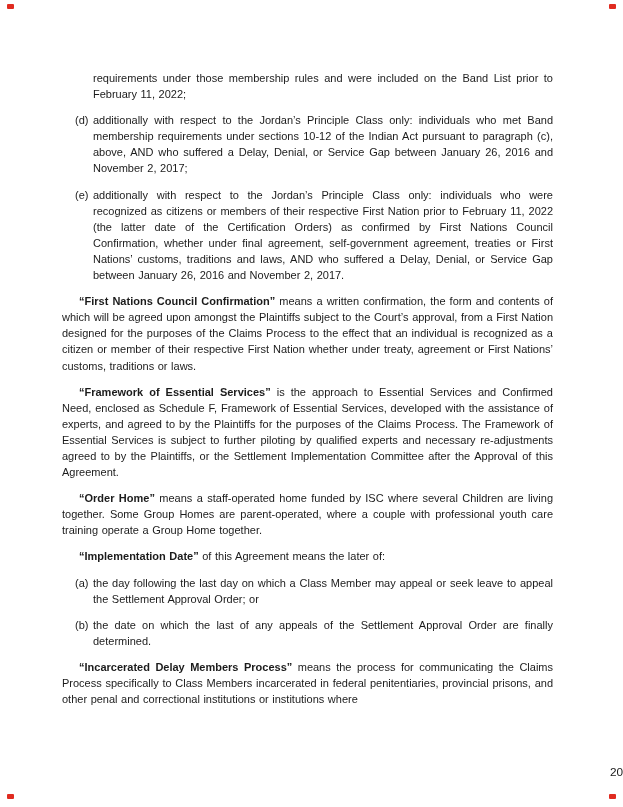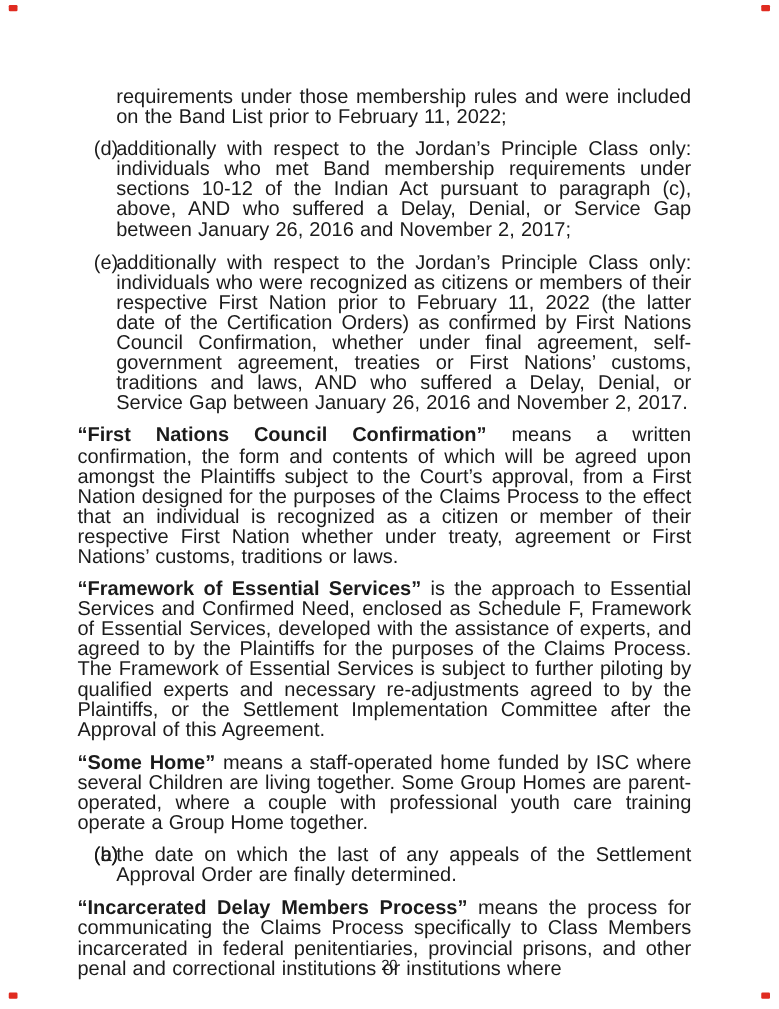--- a/index.html
+++ b/index.html
@@ -13,44 +13,44 @@
     color: #1b1b1b;
   }
   .doc-body {
     position: absolute;
     left: 62px;
     top: 70px;
     width: 491px;
   }
   .para {
     margin: 0 0 10px 0;
-    font-size: 16px;
+    font-size: 11px;
     line-height: 16.1px;
     text-align: justify;
     word-spacing: 0.5px;
   }
   .para.cont { margin-left: 31px; }
   .para.list {
     position: relative;
     margin-left: 13px;
     padding-left: 18px;
   }
   .para.list .marker {
     position: absolute;
     left: 0;
     top: 0;
   }
-  .seg-b { font-weight: bold; }
+  .seg-b { font-weight: bold; margin-left: 17px; }
   .seg-i { }
   .page-number {
     position: absolute;
     left: 0;
     right: 0;
     bottom: 28px;
-    text-align: center;
+    text-align: right;
     font-size: 11.8px;
     color: #1b1b1b;
   }
   .corner {
     position: absolute;
     width: 7px;
     height: 5px;
     border-radius: 1px;
   }
   .corner.tl { left: 7px;  top: 4px; }
@@ -66,20 +66,21 @@
   <div class="corner tr" style="background: rgb(224, 43, 32);"></div>
   <div class="corner bl" style="background: rgb(224, 43, 32);"></div>
   <div class="corner br" style="background: rgb(224, 43, 32);"></div>
 
   <div class="doc-body">
       <p class="para cont"><span class="">requirements under those membership rules and were included on the Band List prior to February 11, 2022;</span></p>
       <p class="para list"><span class="marker">(d)</span><span class="">additionally with respect to the Jordan’s Principle Class only: individuals who met Band membership requirements under sections 10-12 of the </span><span class="seg-i">Indian Act</span><span class=""> pursuant to paragraph (c), above, AND who suffered a Delay, Denial, or Service Gap between January 26, 2016 and November 2, 2017;</span></p>
       <p class="para list"><span class="marker">(e)</span><span class="">additionally with respect to the Jordan’s Principle Class only: individuals who were recognized as citizens or members of their respective First Nation prior to February 11, 2022 (the latter date of the Certification Orders) as confirmed by First Nations Council Confirmation, whether under final agreement, self-government agreement, treaties or First Nations’ customs, traditions and laws, AND who suffered a Delay, Denial, or Service Gap between January 26, 2016 and November 2, 2017.</span></p>
       <p class="para def"><span class="seg-b ">“First Nations Council Confirmation”</span><span class=""> means a written confirmation, the form and contents of which will be agreed upon amongst the Plaintiffs subject to the Court’s approval, from a First Nation designed for the purposes of the Claims Process to the effect that an individual is recognized as a citizen or member of their respective First Nation whether under treaty, agreement or First Nations’ customs, traditions or laws.</span></p>
       <p class="para def"><span class="seg-b ">“Framework of Essential Services”</span><span class=""> is the approach to Essential Services and Confirmed Need, enclosed as Schedule F, Framework of Essential Services, developed with the assistance of experts, and agreed to by the Plaintiffs for the purposes of the Claims Process. The Framework of Essential Services is subject to further piloting by qualified experts and necessary re-adjustments agreed to by the Plaintiffs, or the Settlement Implementation Committee after the Approval of this Agreement.</span></p>
-      <p class="para def"><span class="seg-b ">“Some Home”</span><span class=""> means a staff-operated home funded by ISC where several Children are living together. Some Group Homes are parent-operated, where a couple with professional youth care training operate a Group Home together.</span></p>
-      <p class="para list"><span class="marker">(a)</span></p>
+      <p class="para def"><span class="seg-b ">“Order Home”</span><span class=""> means a staff-operated home funded by ISC where several Children are living together. Some Group Homes are parent-operated, where a couple with professional youth care training operate a Group Home together.</span></p>
+      <p class="para def"><span class="seg-b ">“Implementation Date”</span><span class=""> of this Agreement means the later of:</span></p>
+      <p class="para list"><span class="marker">(a)</span><span class="">the day following the last day on which a Class Member may appeal or seek leave to appeal the Settlement Approval Order; or</span></p>
       <p class="para list"><span class="marker">(b)</span><span class="">the date on which the last of any appeals of the Settlement Approval Order are finally determined.</span></p>
       <p class="para def"><span class="seg-b ">“Incarcerated Delay Members Process”</span><span class=""> means the process for communicating the Claims Process specifically to Class Members incarcerated in federal penitentiaries, provincial prisons, and other penal and correctional institutions or institutions where</span></p>
     </div>
 
   <div class="page-number">20</div>
 </div>
 
 </body></html>

